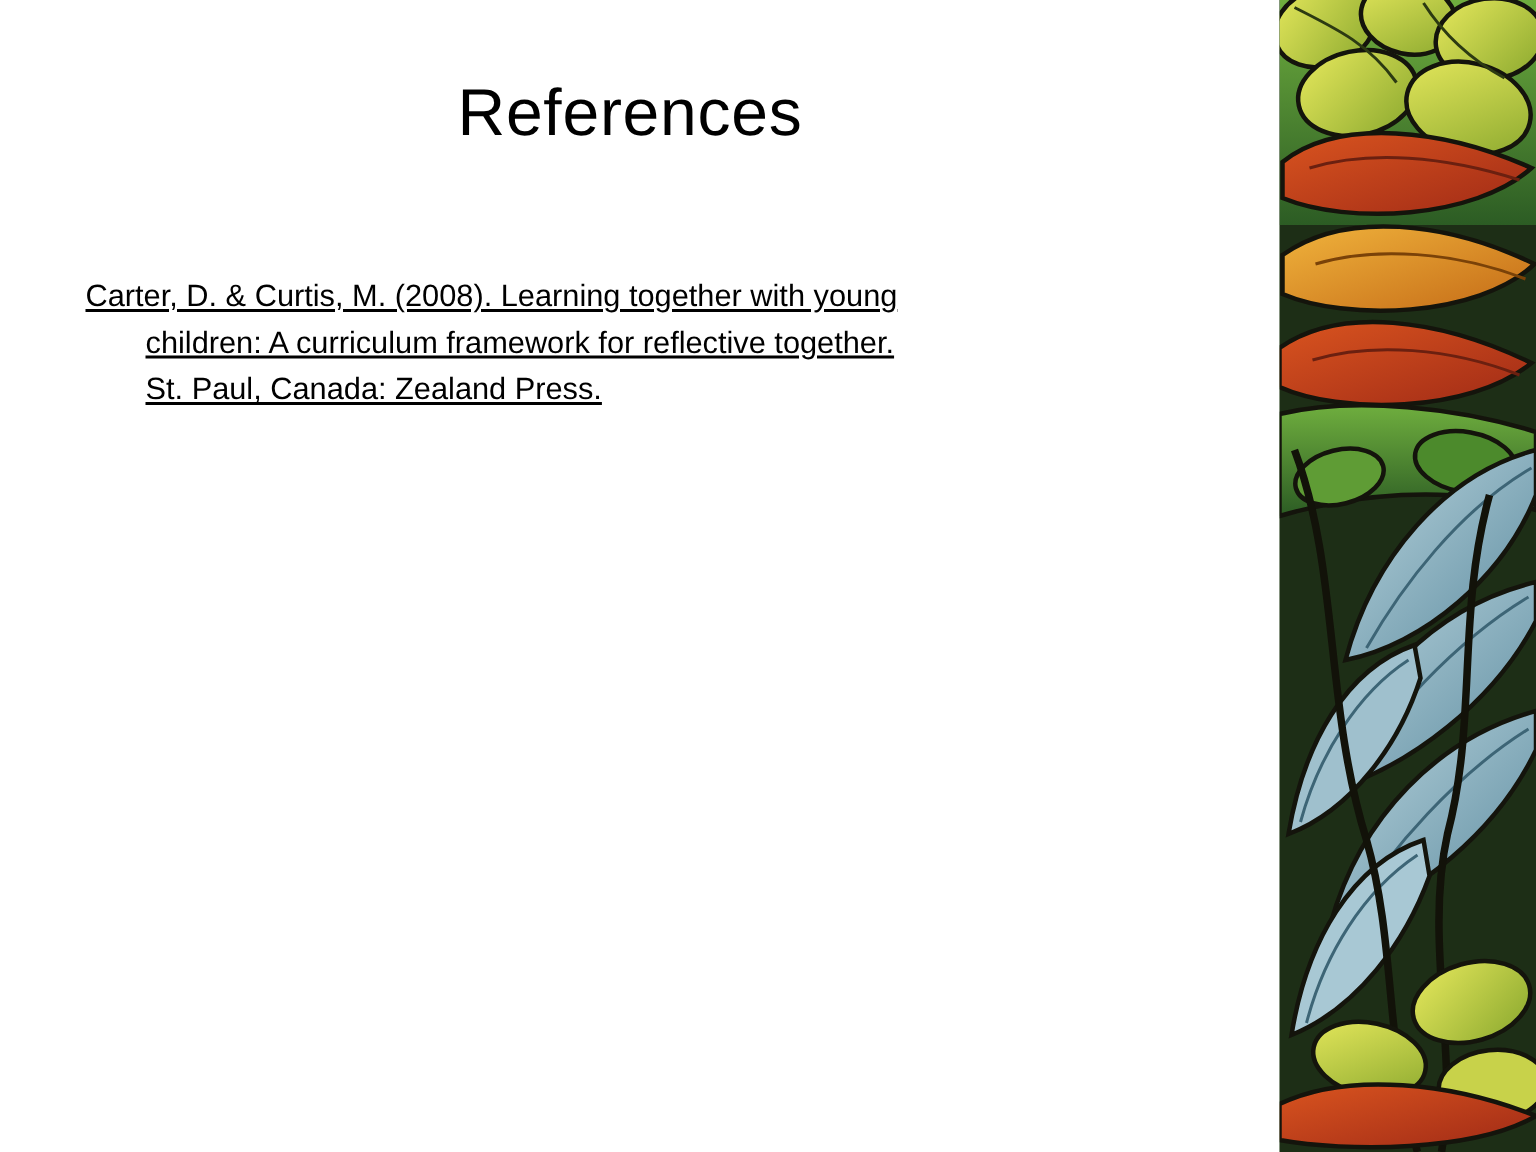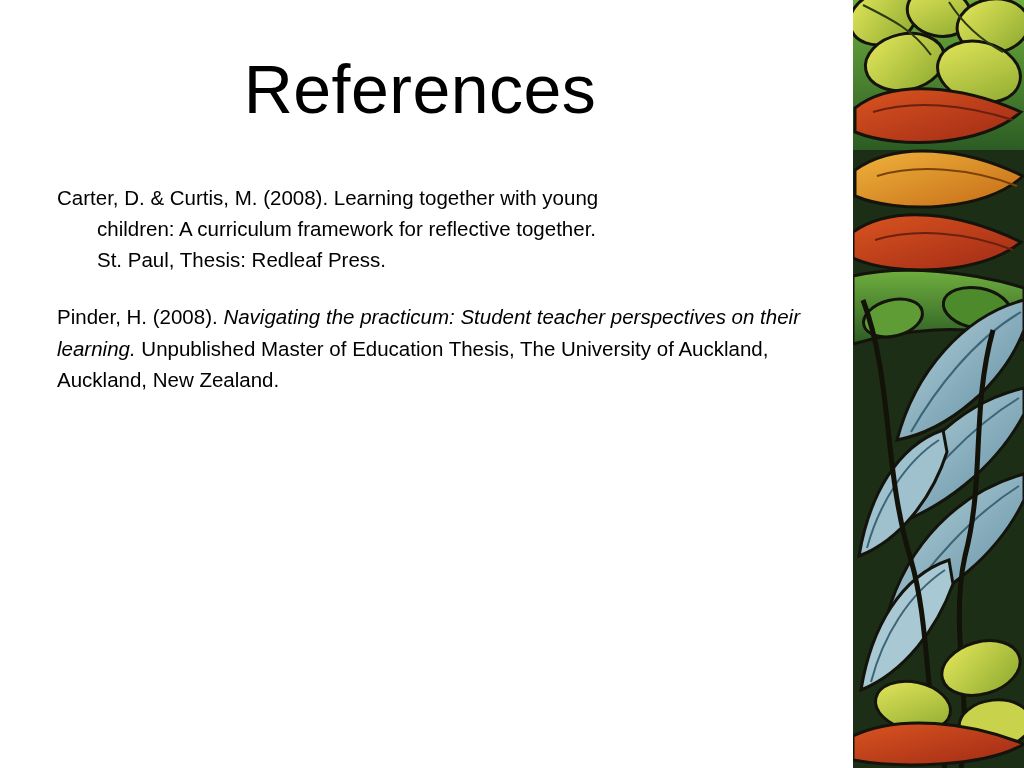--- a/index.html
+++ b/index.html
@@ -15,41 +15,42 @@
     overflow: hidden;
     font-family: "Liberation Sans", sans-serif;
   }
 
   .slide-title {
     position: absolute;
     left: 0;
     top: 52px;
     width: 840px;
     text-align: center;
-    font-size: 68px;
+    font-size: 44px;
     font-weight: 400;
     color: #000000;
     letter-spacing: 0.5px;
     line-height: 1.1;
   }
 
   .body-block {
     position: absolute;
     left: 57px;
     top: 182px;
     width: 790px;
     font-size: 20.5px;
     color: #000000;
     line-height: 1.52;
   }
 
   .ref-entry {
     margin-bottom: 26px;
     text-indent: 0;
     padding-left: 40px;
+    text-decoration: underline;
   }
   .ref-entry .first-line {
     margin-left: -40px;
   }
   .ref-entry.no-gap {
     margin-bottom: 0;
   }
   .ref-entry p {
     margin: 0;
   }
@@ -83,27 +84,24 @@
 
 <div class="slide">
 
   <div class="slide-title">References</div>
 
   <div class="body-block">
 
     <div class="ref-entry">
       <p class="first-line">Carter, D. &amp; Curtis, M. (2008). Learning together with young</p>
       <p>children: A curriculum framework for reflective together.</p>
-      <p>St. Paul, Thesis: Redleaf Press.</p>
+      <p>St. Paul, Canada: Zealand Press.</p>
     </div>
 
 
-    <div class="ref-entry no-gap">
-      <p class="first-line"><span>Pinder, H. (2008). </span><span class="italic">Navigating the practicum: Student teacher perspectives on their learning.</span><span> Unpublished Master of Education Thesis, The University of Auckland, Auckland, New Zealand.</span></p>
-    </div>
 
   </div>
 
   <div class="art-strip">
     <svg width="171" height="768" viewBox="0 0 171 768" xmlns="http://www.w3.org/2000/svg">
       <defs>
         <linearGradient id="gYellow" x1="0" y1="0" x2="1" y2="1">
           <stop offset="0%" stop-color="#e6e85c"></stop>
           <stop offset="100%" stop-color="#8aa82e"></stop>
         </linearGradient>

